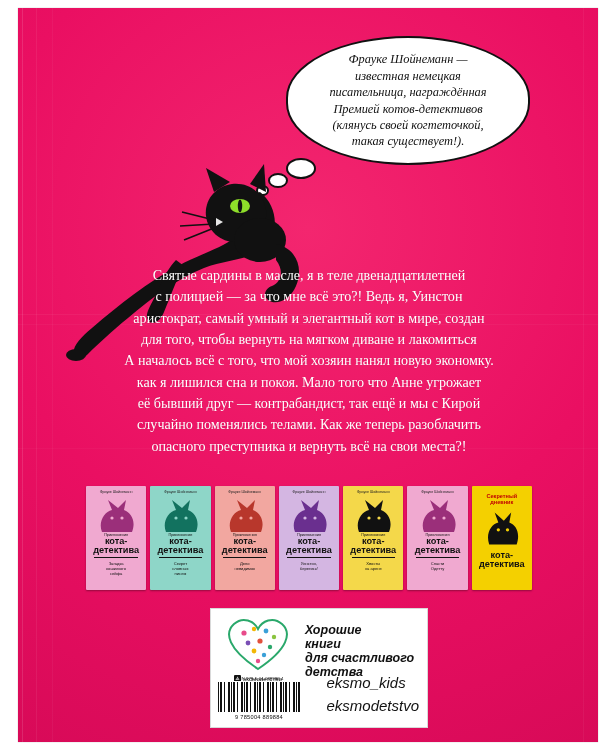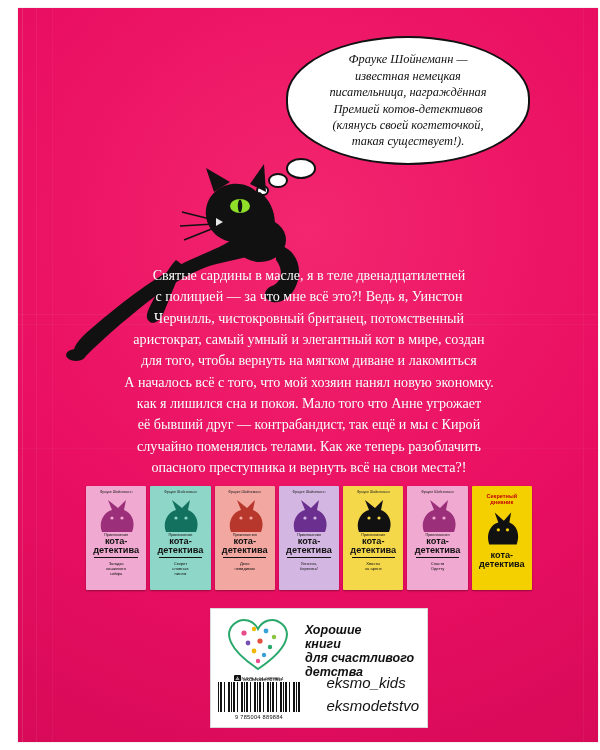--- a/index.html
+++ b/index.html
@@ -233,21 +233,20 @@
         <path d="M212 96 C 232 100 240 120 232 138 C 226 152 212 158 204 152
                  C 198 147 202 140 208 138 C 218 134 220 122 212 112 Z" fill="#111111"></path>
 
         <ellipse cx="12" cy="207" rx="10" ry="6" fill="#111111"></ellipse>
       </svg>
     </div>
 
     <div class="blurb">
       <p>Святые сардины в масле, я в теле двенадцатилетней</p>
       <p>с полицией — за что мне всё это?! Ведь я, Уинстон</p>
-      <p>Черчилль, чистокровный британец, потомственный</p>
       <p>аристократ, самый умный и элегантный кот в мире, создан</p>
       <p>для того, чтобы вернуть на мягком диване и лакомиться</p>
       <p>А началось всё с того, что мой хозяин нанял новую экономку.</p>
       <p>как я лишился сна и покоя. Мало того что Анне угрожает</p>
       <p>её бывший друг — контрабандист, так ещё и мы с Кирой</p>
       <p>случайно поменялись телами. Как же теперь разоблачить</p>
       <p>опасного преступника и вернуть всё на свои места?!</p>
     </div>
 
     <div class="series">

